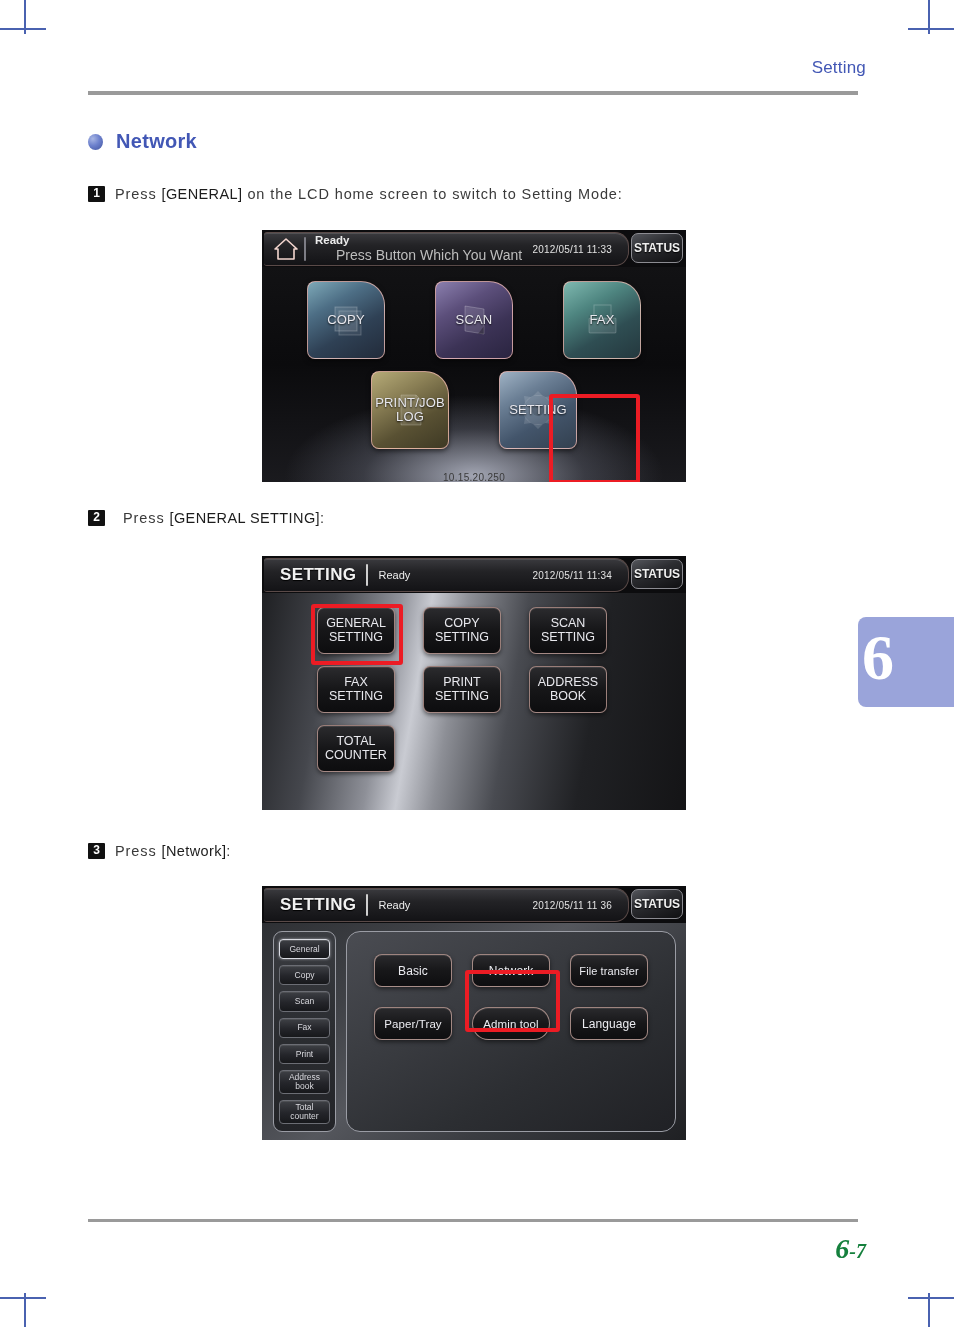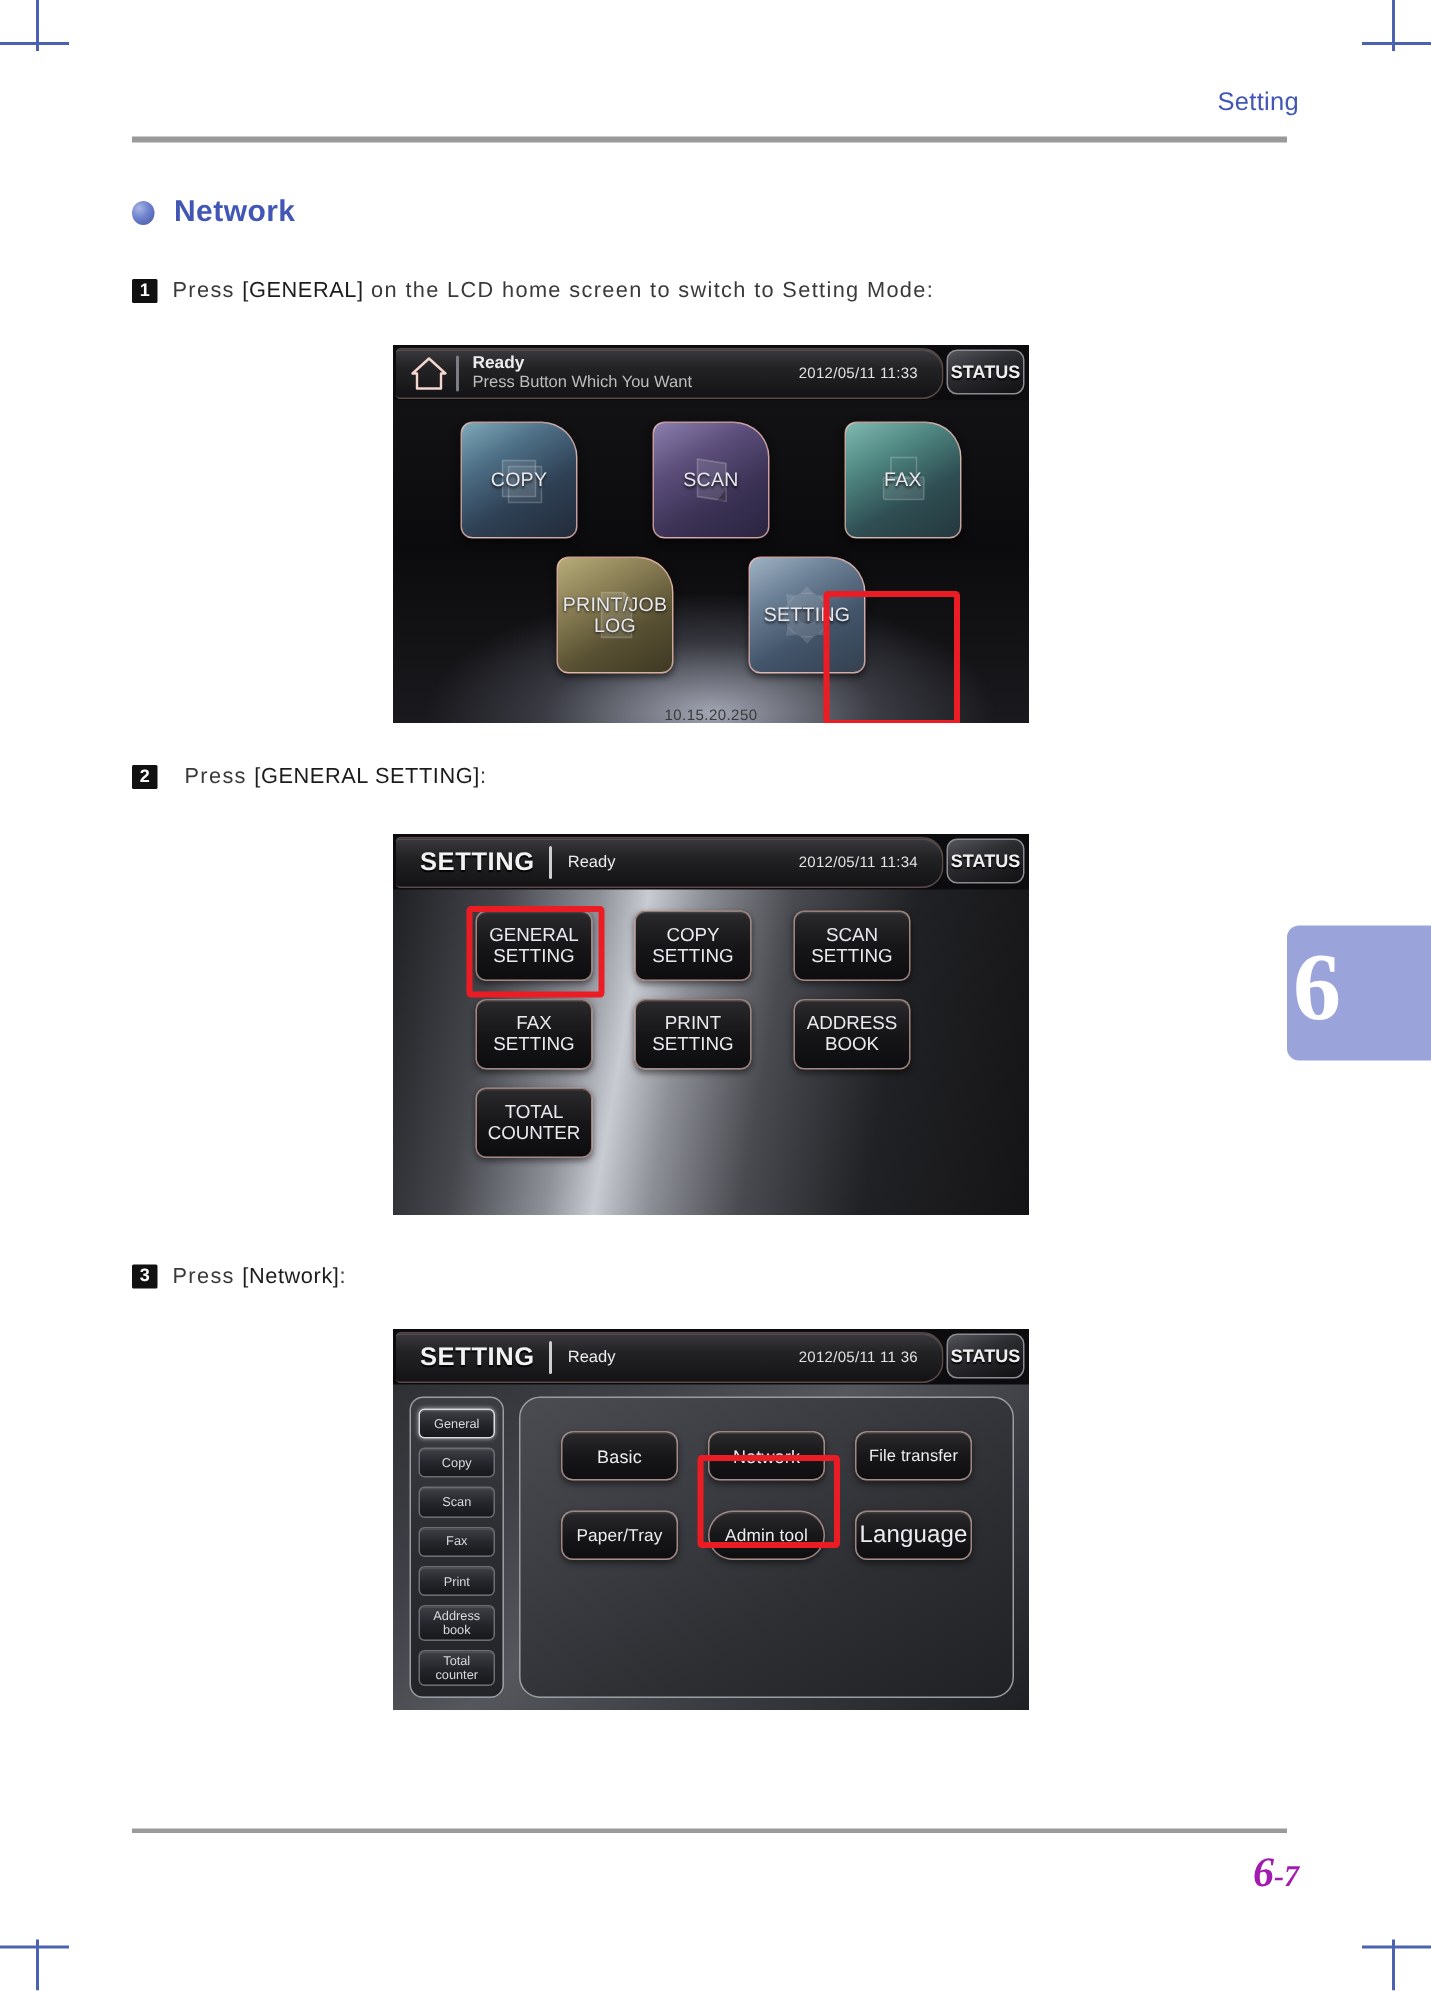--- a/index.html
+++ b/index.html
@@ -73,21 +73,21 @@
   .home-icon { width:38px; display:flex; justify-content:center; align-items:center; padding-left:6px;}
   .home-icon svg { display:block; }
   .topdiv { width:2px; height:24px; background:#7d7d85; margin:0 9px 0 2px; border-radius:1px;}
   .mode-label {
     font-size:17px; font-weight:bold; color:#f2f2f2; letter-spacing:.4px;
     padding-left:8px; text-shadow:0 1px 1px #000;
   }
   .mode-bar { width:2px; height:22px; background:#cfcfcf; margin:0 10px; border-radius:1px;}
   .status-stack { display:flex; flex-direction:column; justify-content:center; }
   .status-ready { font-size:11.5px; color:#ececec; line-height:1.15; font-weight:bold;}
-  .status-sub  { font-size:11px; color:#bdbdbd; line-height:1.25; }
+  .status-sub  { font-size:14px; color:#bdbdbd; line-height:1.25;margin-left:21px; }
   .datetime {
     margin-left:auto; font-size:10px; color:#e2e2e2;
     padding-right:16px; letter-spacing:.2px;
   }
   .status-btn {
     width:52px; margin:3px 3px 4px 2px;
     background: linear-gradient(160deg,#54565c 0%, #2c2d31 40%, #101012 100%);
     border:1px solid #8c8c92; border-radius:7px;
     display:flex; align-items:center; justify-content:center;
     font-size:12px; font-weight:bold; color:#efefef;
@@ -199,21 +199,21 @@
     font-family:"Liberation Serif", serif; line-height:1;
     position:relative; top:-4px;
   }
 
   
   .footer-rule {
     position:absolute; left:88px; bottom:105px; width:770px; height:3px; background:#9a9a9a;
   }
   .page-num {
     position:absolute; right:88px; bottom:62px;
-    font-family:"Liberation Serif", serif; color:#a21caf;text-align:right;
+    font-family:"Liberation Serif", serif; color:#15803d;text-align:right;
   }
   .page-num .maj { font-size:28px; font-weight:bold; font-style:italic; }
   .page-num .min { font-size:20px; font-weight:bold; font-style:italic; }
 </style>
 </head>
 <body>
 
 <div class="crop v" style="left:24px; top:0px;"></div>
 <div class="crop h" style="left:0px; top:28px;"></div>
 <div class="crop v" style="right:24px; top:0px;"></div>
@@ -391,21 +391,21 @@
     <div class="contentpanel">
       <div class="ggrid">
         <div class="grow">
           <div class="gbtn">Basic</div>
           <div class="gbtn">Network</div>
           <div class="gbtn" style="font-size:11px;">File transfer</div>
         </div>
         <div class="grow">
           <div class="gbtn" style="font-size:11.5px;">Paper/Tray</div>
           <div class="gbtn" style="font-size:11.5px;border-radius:23px;">Admin tool</div>
-          <div class="gbtn" style="font-size:16px;">Language</div>
+          <div class="gbtn" style="font-size:12px;">Language</div>
         </div>
       </div>
     </div>
   </div>
 
   <div class="hl-box" style="left:203px; top:84px; width:95px; height:62px;"></div>
 </div>
 
 <div class="chapter-tab">
   <span>6</span>

